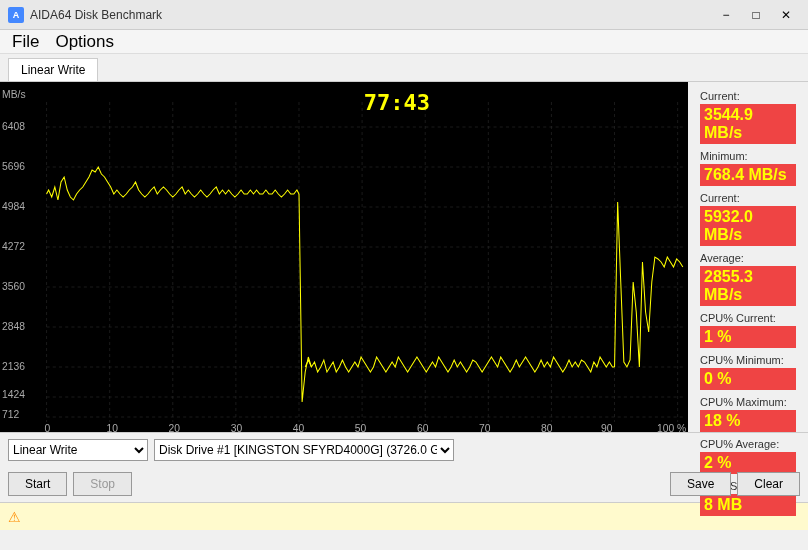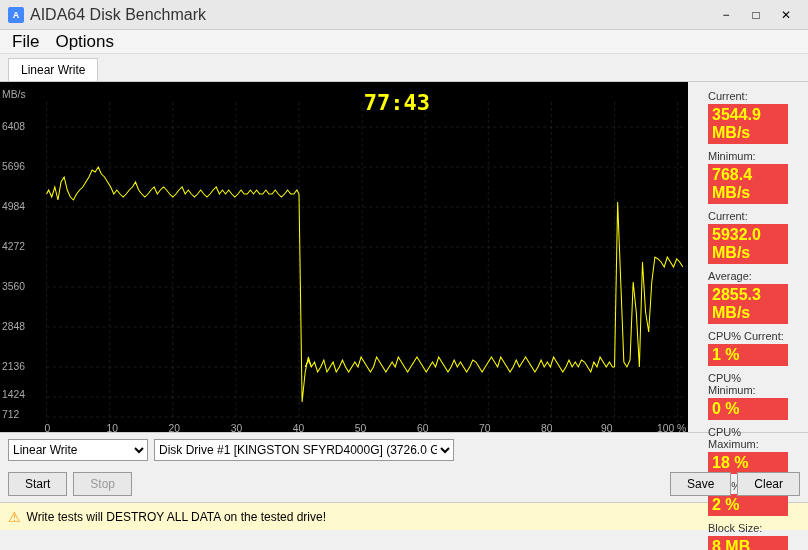--- a/index.html
+++ b/index.html
@@ -24,21 +24,21 @@
       width: 16px;
       height: 16px;
       margin-right: 6px;
       background: #4488ff;
       border-radius: 2px;
       display: flex; align-items: center; justify-content: center;
       color: white; font-size: 9px; font-weight: bold;
     }
     .title-bar-text {
       flex: 1;
-      font-size: 16px;
+      font-size: 12px;
       color: #333;
     }
     .title-bar-buttons {
       display: flex;
       gap: 2px;
     }
     .title-btn {
       width: 28px;
       height: 22px;
       background: #e8e8e8;
@@ -73,21 +73,21 @@
       border: 1px solid #ccc;
       border-bottom: none;
       padding: 4px 12px;
       font-size: 12px;
       cursor: pointer;
       margin-right: 2px;
     }
     .sidebar {
       width: 120px;
       background: #f0f0f0;
-      padding: 4px 20px;
+      padding: 4px 12px;
       display: flex;
       flex-direction: column;
       gap: 2px;
     }
     .stat-label {
       font-size: 11px;
       color: #333;
       margin-top: 4px;
     }
     .stat-value {
@@ -333,14 +333,13 @@
 <div class="button-bar">
   <button class="btn">Start</button>
   <button class="btn" disabled="">Stop</button>
   <div class="spacer"></div>
   <button class="btn btn-save">Save</button>
   <button class="btn">Clear</button>
 </div>
 
 <div class="warning-bar">
   <span class="warn-icon">⚠</span>
-  <span>Write tests will DESTROY ALL DATA on the tested drive!</span>
 </div>
 
 </body></html>

